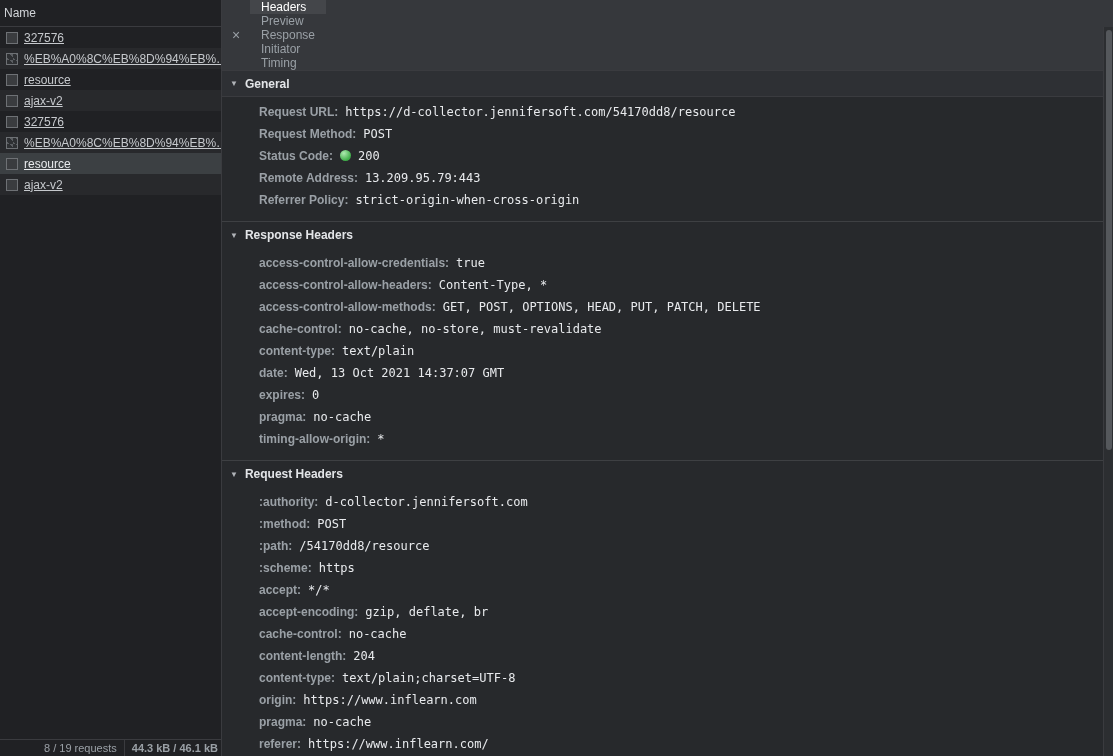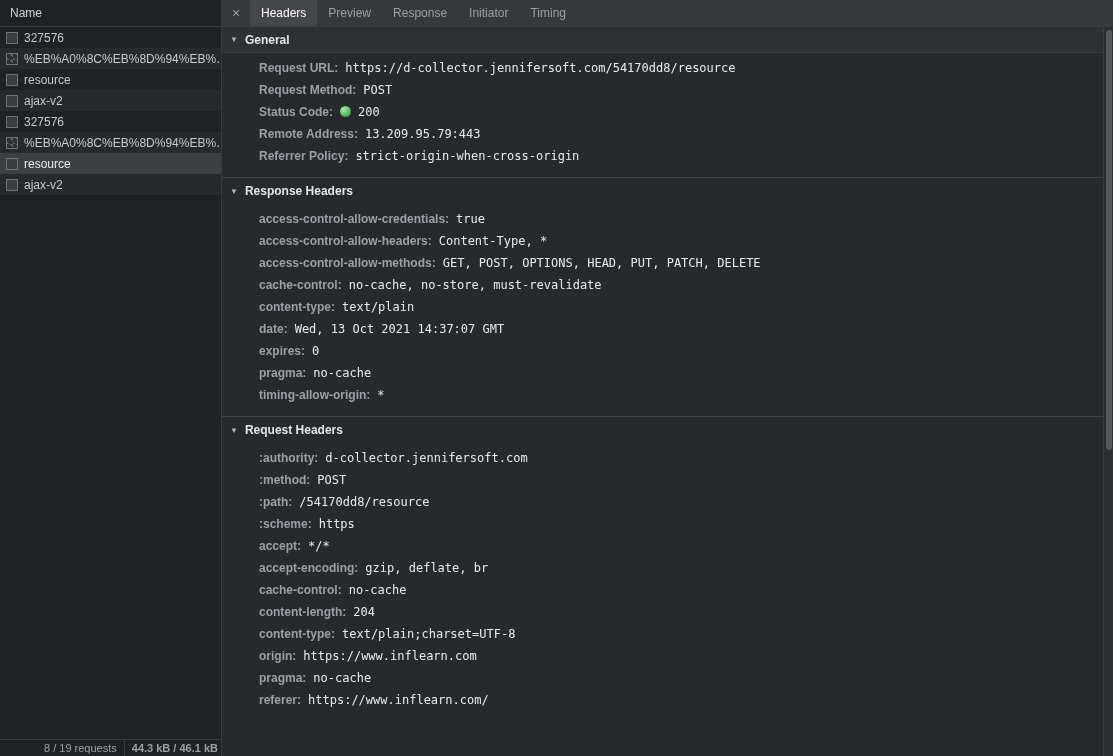--- a/index.html
+++ b/index.html
@@ -14,21 +14,21 @@
 
   
   .sidebar {
     width: 222px; min-width: 222px;
     background: #202124;
     border-right: 1px solid #3a3b3f;
     display: flex; flex-direction: column;
   }
   .sidebar-header {
     height: 27px; line-height: 26px;
-    padding-left: 10px;
+    padding-left: 4px;
     color: #d2d5d9;
     border-bottom: 1px solid #3a3b3f;
     flex: 0 0 27px;
   }
   .sidebar-list { flex: 1 1 auto; overflow: hidden; }
   .req-row {
     height: 21px;
     display: flex; align-items: center;
     padding-left: 6px; gap: 6px;
     color: #c6c9cd;
@@ -40,21 +40,21 @@
   .req-icon {
     width: 12px; height: 12px; flex: 0 0 12px;
     border: 1px solid #6e7175;
     background: #3a3c3f;
   }
   .req-icon.image {
     background:
       linear-gradient(45deg, #5b5e62 25%, transparent 25%, transparent 75%, #5b5e62 75%) 0 0/6px 6px,
       #2e3033;
   }
-  .req-label { overflow: hidden; }
+  .req-label { overflow: hidden; text-decoration: underline; }
   .sidebar-footer {
     flex: 0 0 17px;
     border-top: 1px solid #3a3b3f;
     display: flex; align-items: center;
     font-size: 11px; color: #9aa0a6;
     overflow: hidden; white-space: nowrap; padding-left: 37px;
   }
   .foot-cell { padding: 0 7px; height: 100%; display: flex; align-items: center; }
   .foot-cell.divided { border-left: 1px solid #3a3b3f; font-weight: bold; }
 
@@ -70,21 +70,21 @@
     flex: 0 0 27px;
     background: #36383c;
     border-bottom: 1px solid #3a3b3f;
     display: flex; align-items: stretch;
   }
   .tab-close {
     width: 28px;
     display: flex; align-items: center; justify-content: center;
     color: #9aa0a6; font-size: 14px; cursor: pointer;
   }
-  .tabs { display: flex; align-items: stretch; }
+  .tabs { display: flex; align-items: stretch; flex-direction: column; }
   .tab {
     padding: 0 11px;
     display: flex; align-items: center;
     color: #9aa0a6; cursor: pointer;
   }
   .tab.active { background: #44464a; color: #ffffff; }
 
   .content { flex: 1 1 auto; overflow: hidden; padding-right: 12px; }
 
   .sec.first .sec-title {

